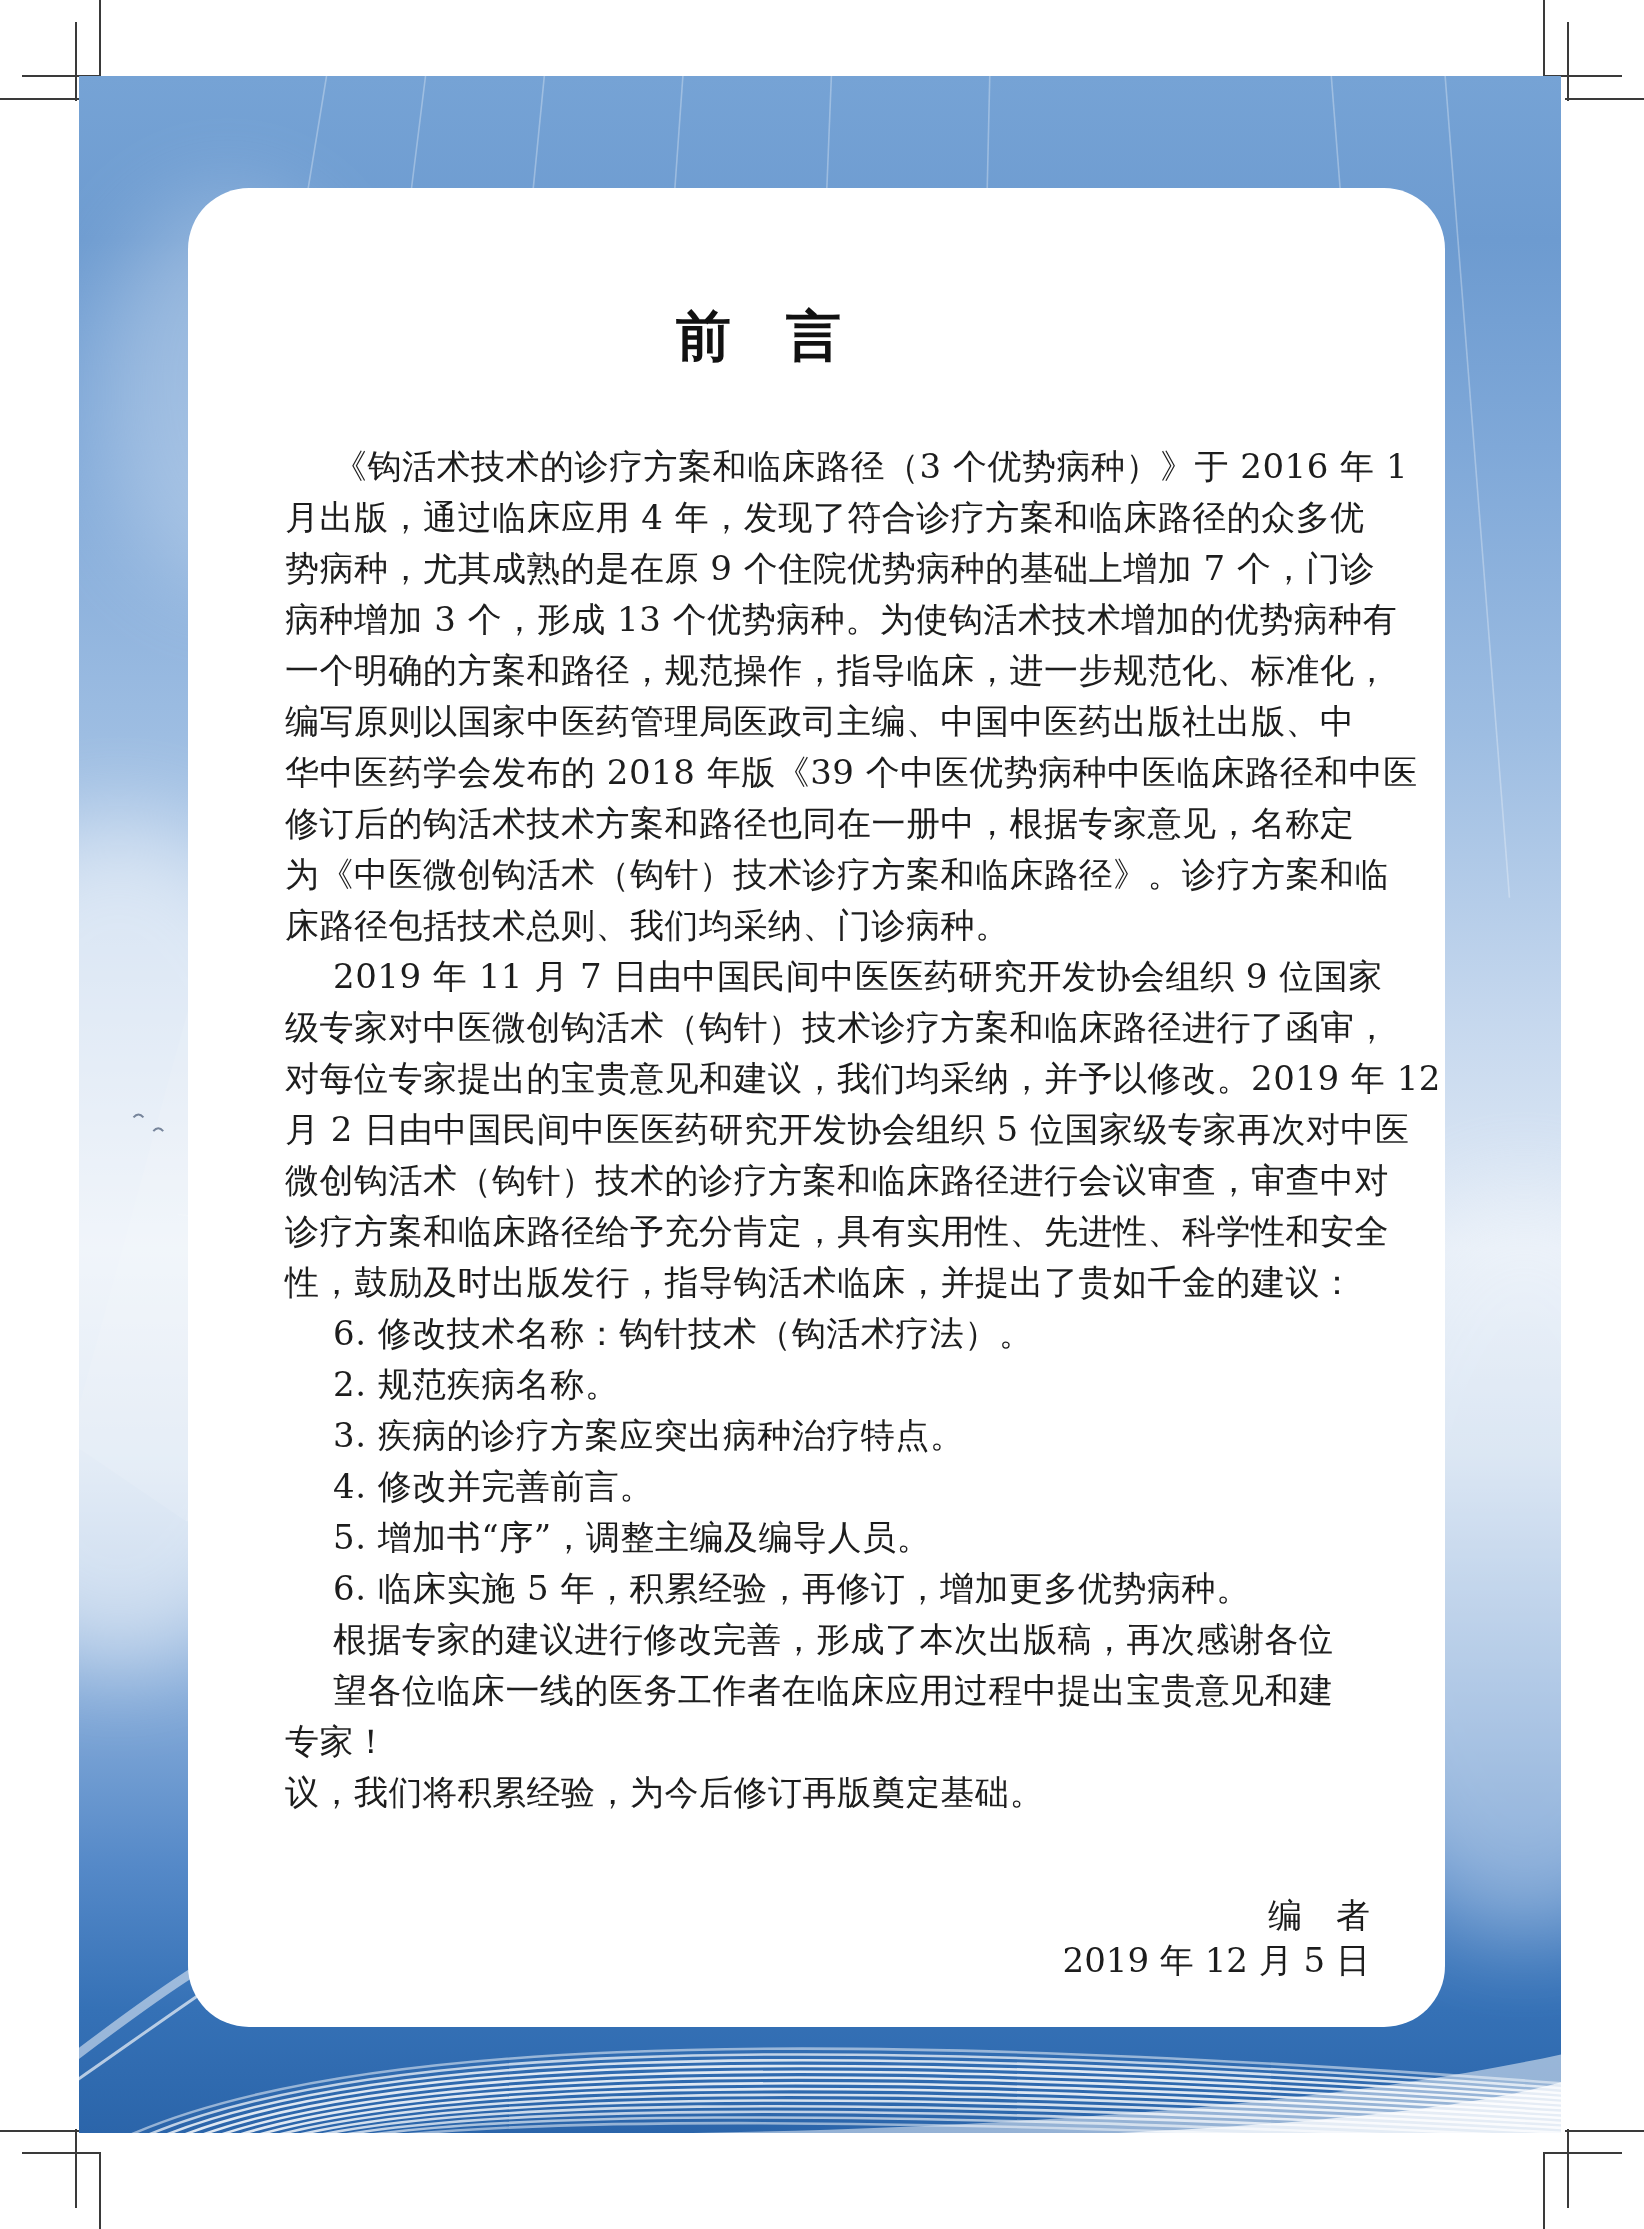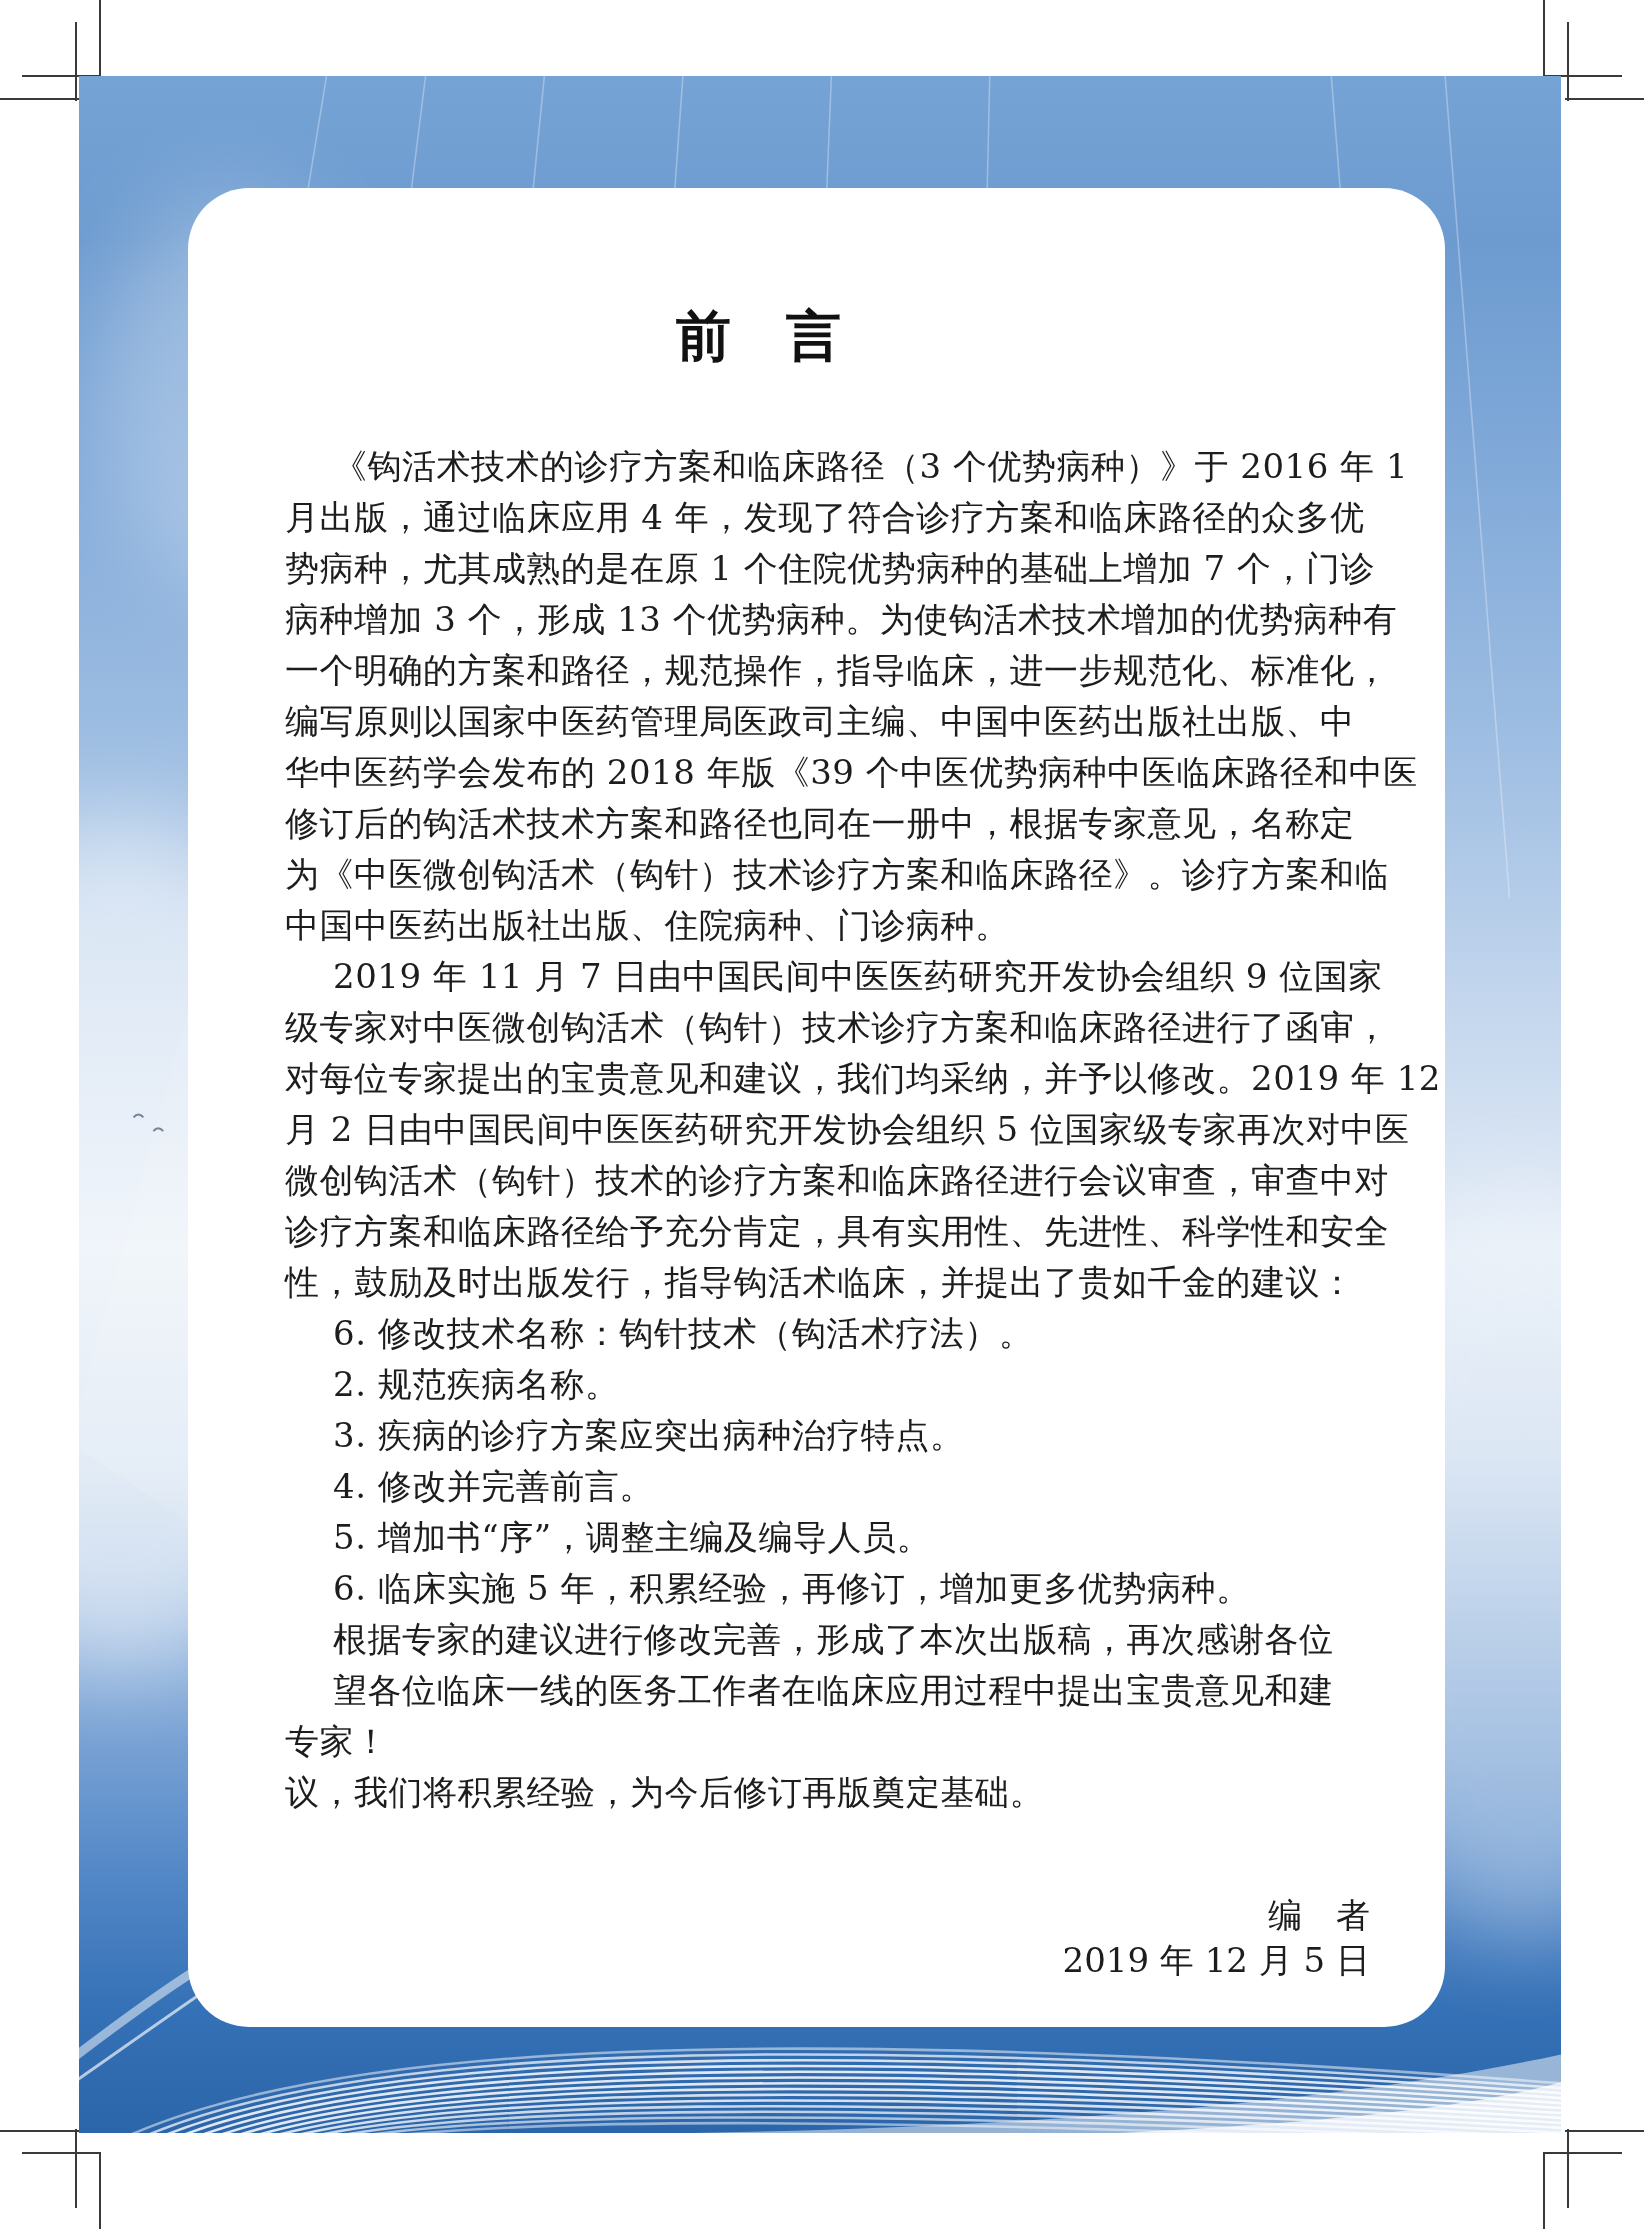--- a/index.html
+++ b/index.html
@@ -154,28 +154,28 @@
     </svg>
   </div>
 
   <div id="card">
 
     <div id="page-title">前　言</div>
 
     <div id="body-text">
       <div class="ln ind">《钩活术技术的诊疗方案和临床路径（3 个优势病种）》于 2016 年 1</div>
       <div class="ln">月出版，通过临床应用 4 年，发现了符合诊疗方案和临床路径的众多优</div>
-      <div class="ln">势病种，尤其成熟的是在原 1 个住院优势病种的基础上增加 7 个，门诊</div>
+      <div class="ln">势病种，尤其成熟的是在原 9 个住院优势病种的基础上增加 7 个，门诊</div>
       <div class="ln">病种增加 3 个，形成 13 个优势病种。为使钩活术技术增加的优势病种有</div>
       <div class="ln">一个明确的方案和路径，规范操作，指导临床，进一步规范化、标准化，</div>
       <div class="ln">编写原则以国家中医药管理局医政司主编、中国中医药出版社出版、中</div>
       <div class="ln">华中医药学会发布的 2018 年版《39 个中医优势病种中医临床路径和中医</div>
       <div class="ln">修订后的钩活术技术方案和路径也同在一册中，根据专家意见，名称定</div>
       <div class="ln">为《中医微创钩活术（钩针）技术诊疗方案和临床路径》。诊疗方案和临</div>
-      <div class="ln">中国中医药出版社出版、住院病种、门诊病种。</div>
+      <div class="ln">床路径包括技术总则、我们均采纳、门诊病种。</div>
       <div class="ln ind">2019 年 11 月 7 日由中国民间中医医药研究开发协会组织 9 位国家</div>
       <div class="ln">级专家对中医微创钩活术（钩针）技术诊疗方案和临床路径进行了函审，</div>
       <div class="ln">对每位专家提出的宝贵意见和建议，我们均采纳，并予以修改。2019 年 12</div>
       <div class="ln">月 2 日由中国民间中医医药研究开发协会组织 5 位国家级专家再次对中医</div>
       <div class="ln">微创钩活术（钩针）技术的诊疗方案和临床路径进行会议审查，审查中对</div>
       <div class="ln">诊疗方案和临床路径给予充分肯定，具有实用性、先进性、科学性和安全</div>
       <div class="ln">性，鼓励及时出版发行，指导钩活术临床，并提出了贵如千金的建议：</div>
       <div class="ln ind">6. 修改技术名称：钩针技术（钩活术疗法）。</div>
       <div class="ln ind">2. 规范疾病名称。</div>
       <div class="ln ind">3. 疾病的诊疗方案应突出病种治疗特点。</div>

